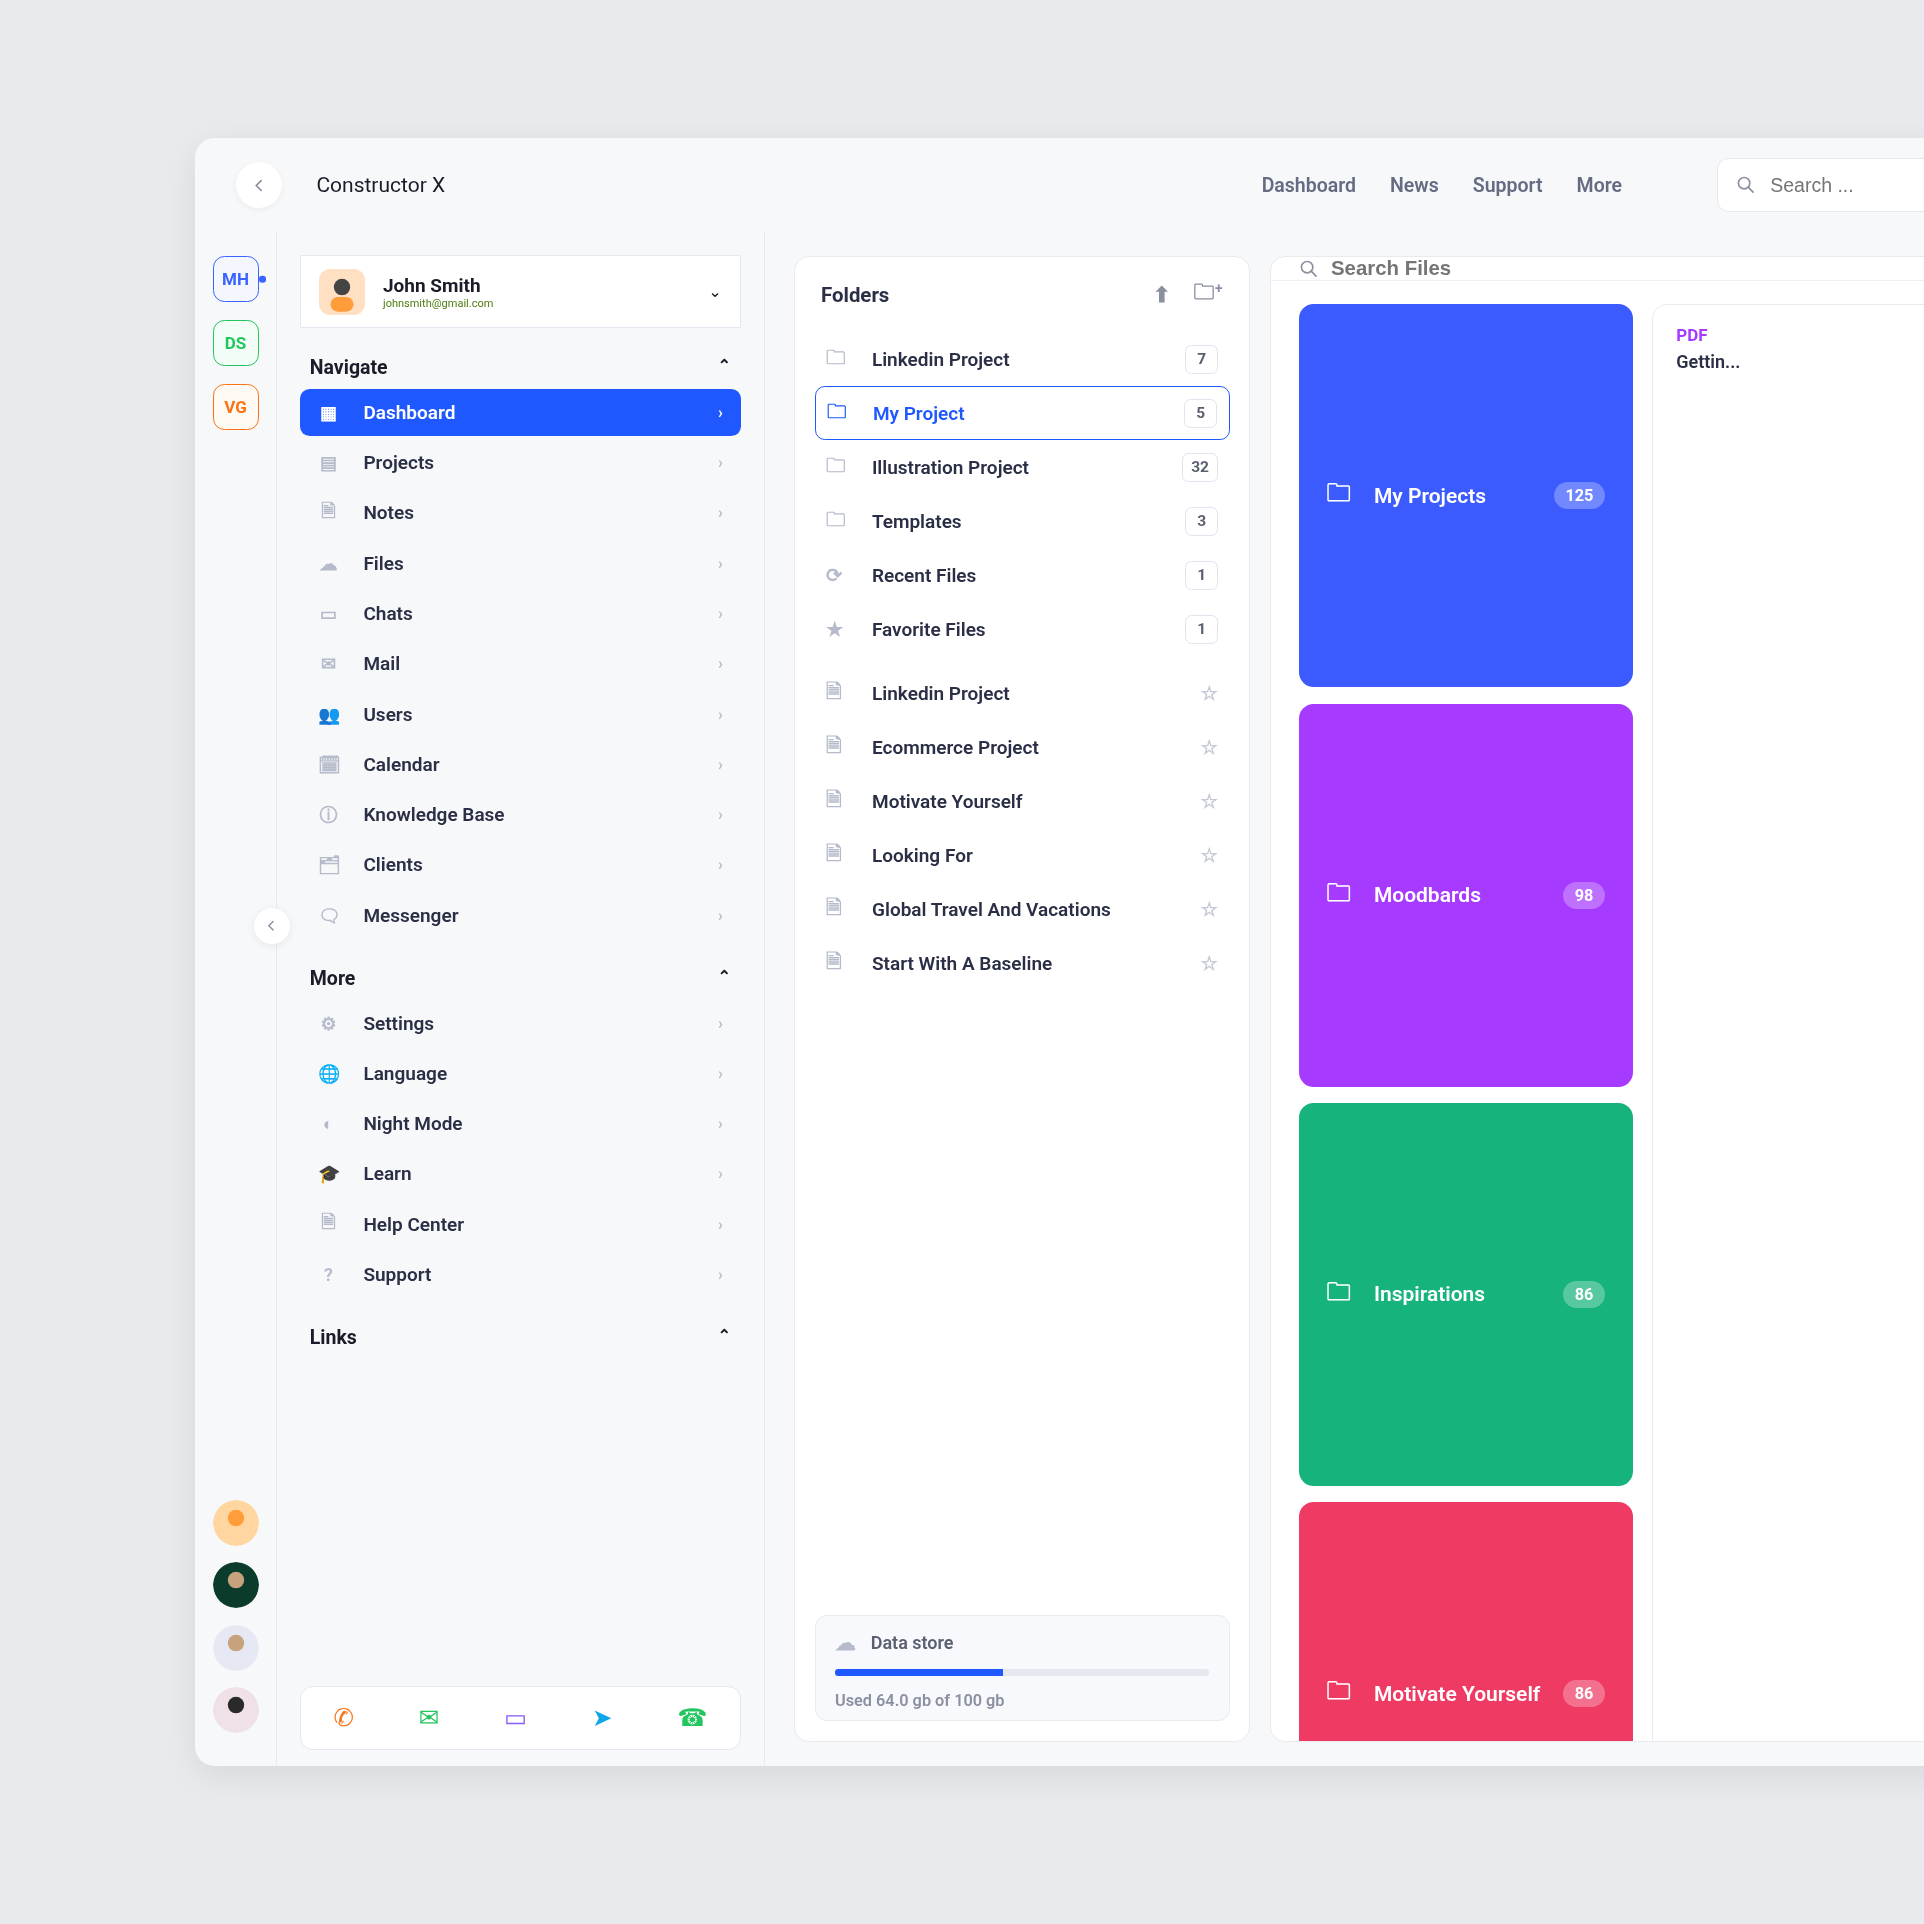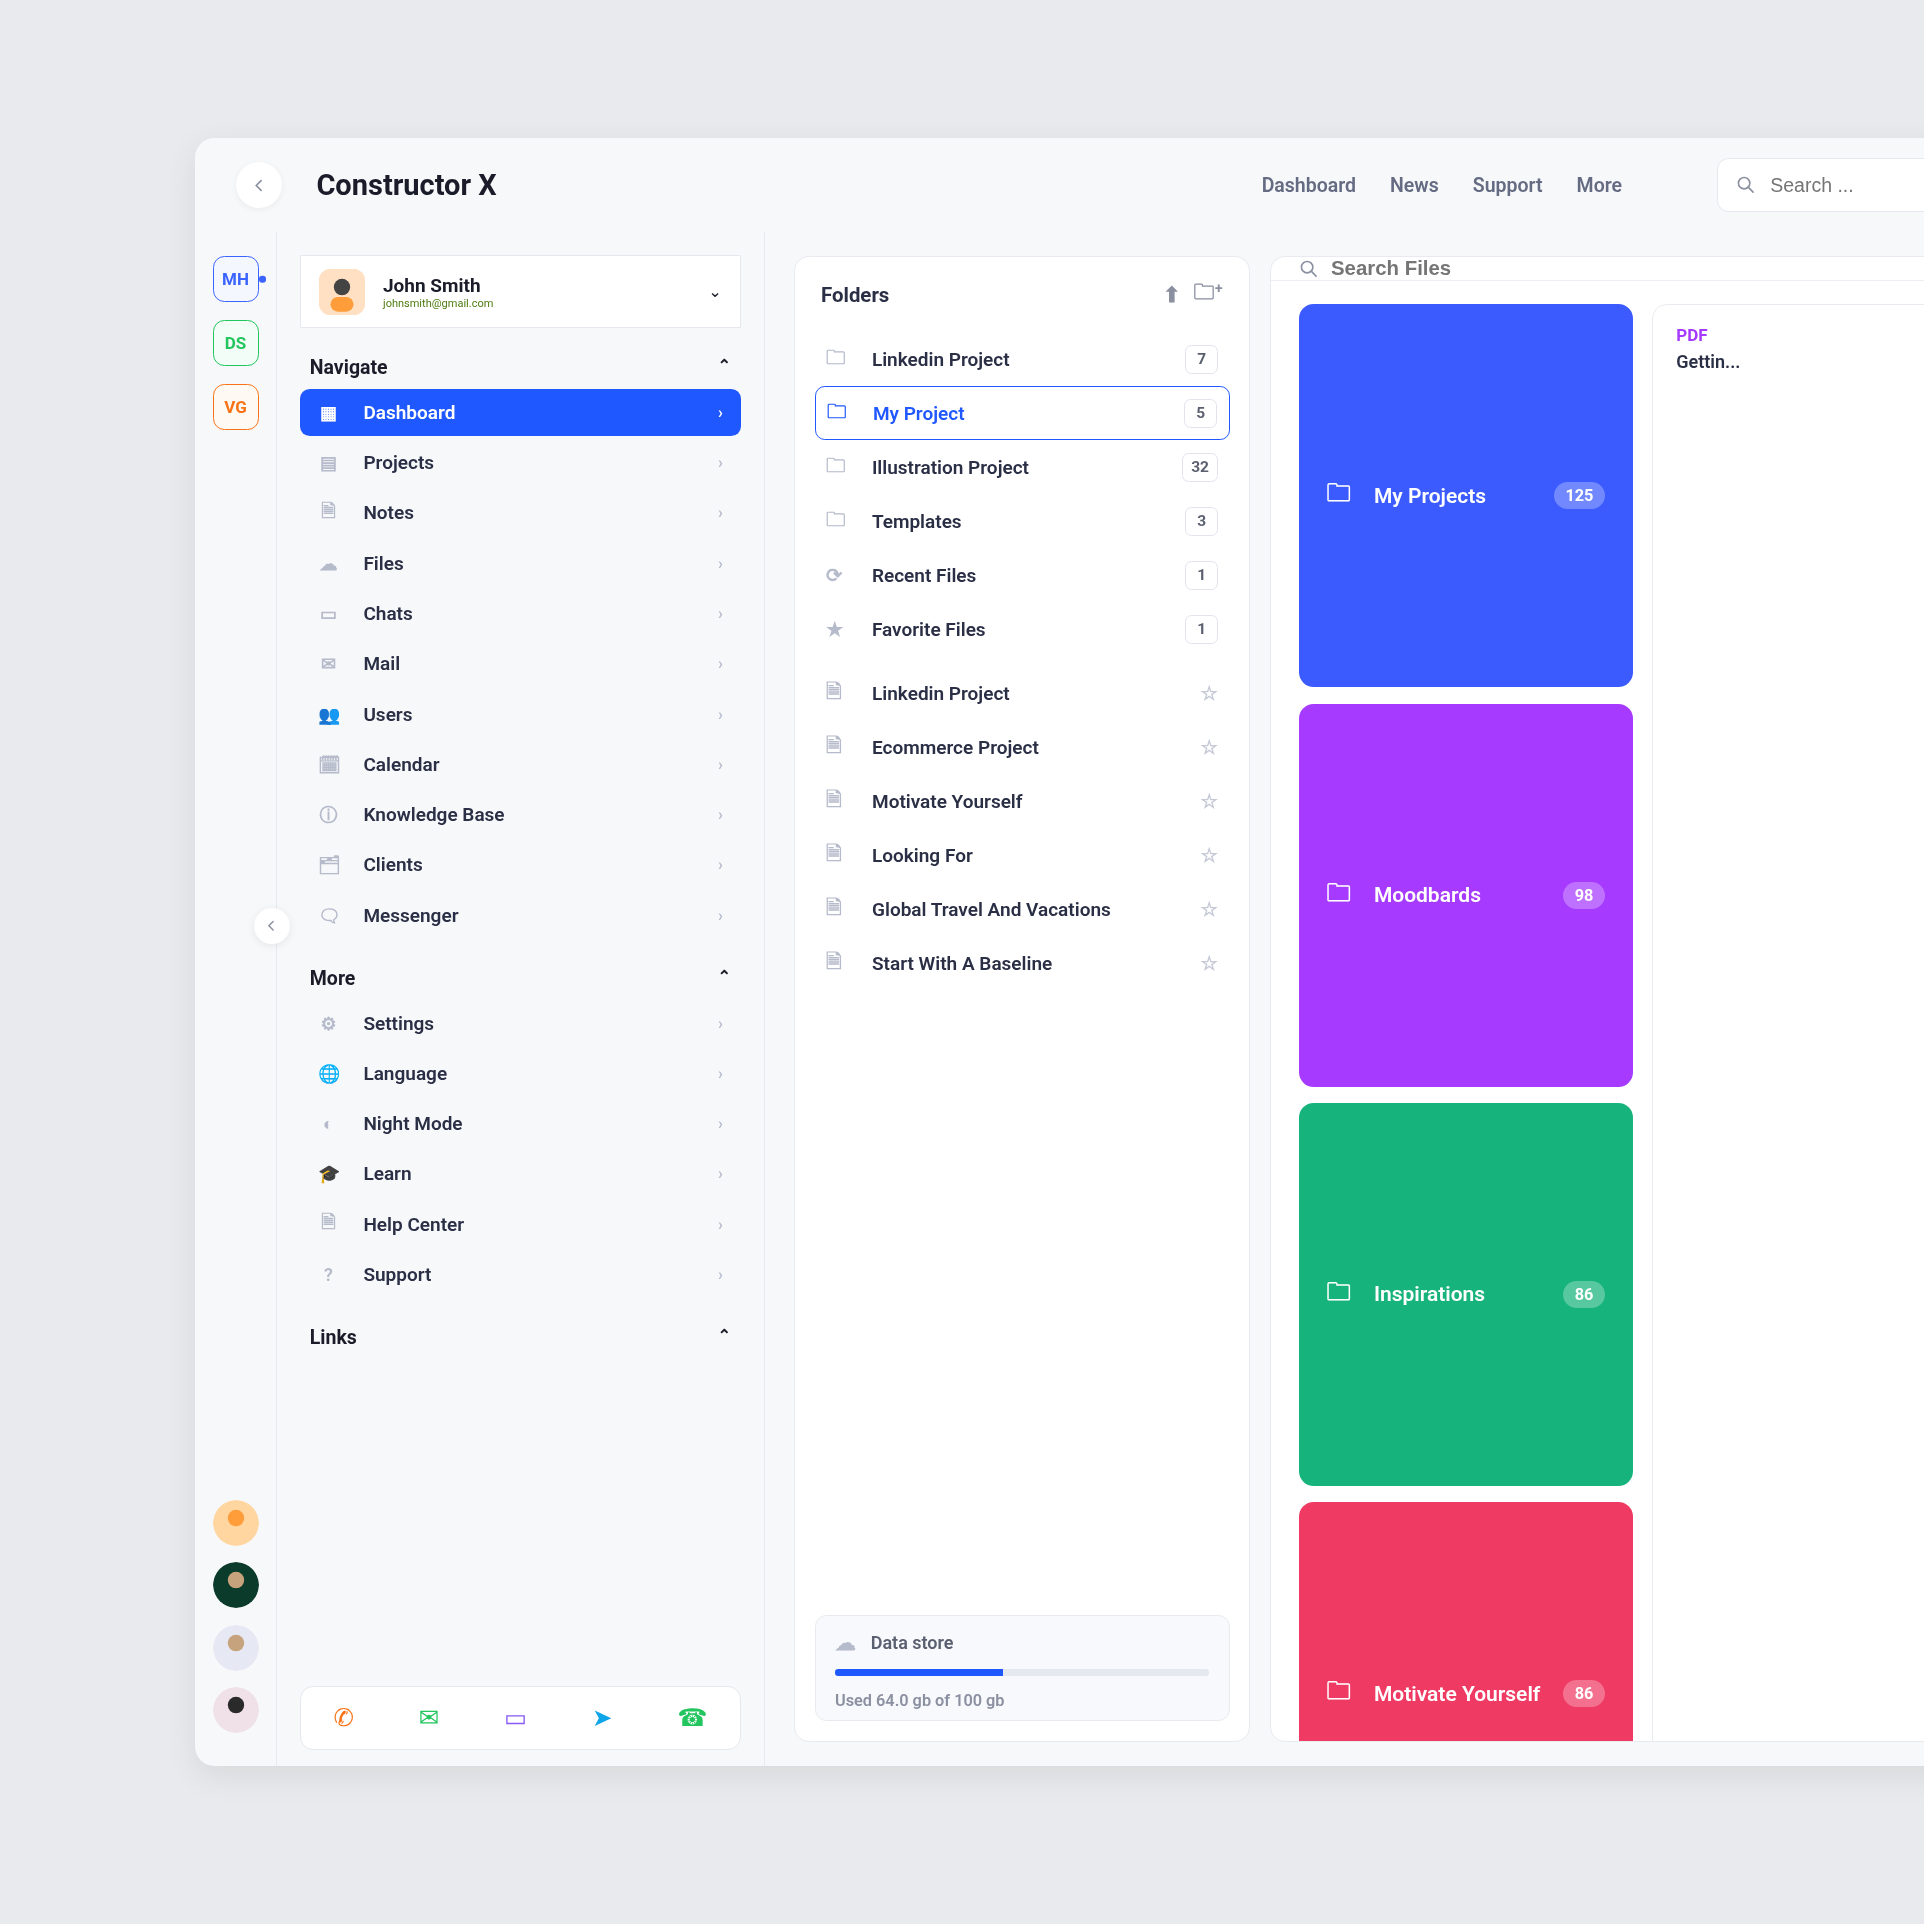--- a/index.html
+++ b/index.html
@@ -31,21 +31,21 @@
   gap: 23px;
 }
 .back-btn {
   width: 46px; height: 46px;
   border-radius: 50%;
   background: #fff;
   display:flex;align-items:center;justify-content:center;
   box-shadow: 0 1.6px 6.5px rgba(0,0,0,0.06);
   cursor:pointer;
 }
-.brand { font-size: 29px; font-weight: 700; margin-right: auto; margin-left: 11.4px;}
+.brand { font-size: 21px; font-weight: 400; margin-right: auto; margin-left: 11.4px;}
 .topnav { display:flex; gap:34px; }
 .topnav a { color:#646b82; font-weight:600; font-size:19.5px; text-decoration:none; cursor:pointer;}
 .searchbar {
   display:flex;align-items:center;
   background:#fff;border:0.8px solid #e6e8ef;border-radius:11.4px;
   height:54px;min-width:391px;padding:0 18px;gap:14.7px;
 }
 .searchbar input{border:none;outline:none;font-size:19.5px;color:#1a1d29;flex:1;}
 
 .body { flex:1; display:flex; overflow:hidden; }
@@ -95,21 +95,21 @@
 }
 .qicon{font-size:24.4px;cursor:pointer;}
 
 
 .main{flex:1;display:flex;gap:0;padding:24.4px 29px;overflow:hidden;}
 .panel{
   background:#fff;border:0.8px solid #e8eaef;border-radius:14.7px;display:flex;flex-direction:column;overflow:hidden;
 }
 .folders-panel{width:456px;padding:0;}
 .panel-head{
-  height:75px;display:flex;align-items:center;padding:0 26px;font-size:20.4px;font-weight:700;color:#2a2f45;gap:13px;
+  height:75px;display:flex;align-items:center;padding:0 26px;font-size:20.4px;font-weight:700;color:#2a2f45;gap:23px;
 }
 .panel-head .spacer{flex:1;}
 .ibtn{color:#8b90a1;cursor:pointer;font-size:21px;}
 .folder-list{padding:0 19.5px 9.8px;}
 .folder-row{
   height:54px;display:flex;align-items:center;gap:23px;padding:0 11.4px;border-radius:9.8px;cursor:pointer;font-weight:600;font-size:19px;color:#2a2f45;
 }
 .folder-row.active{border:1.2px solid #2058ff;color:#2058ff;}
 .folder-row.active .ficon{color:#2058ff;}
 .ficon{color:#b6bbcb;width:23px;font-size:19.5px;}

